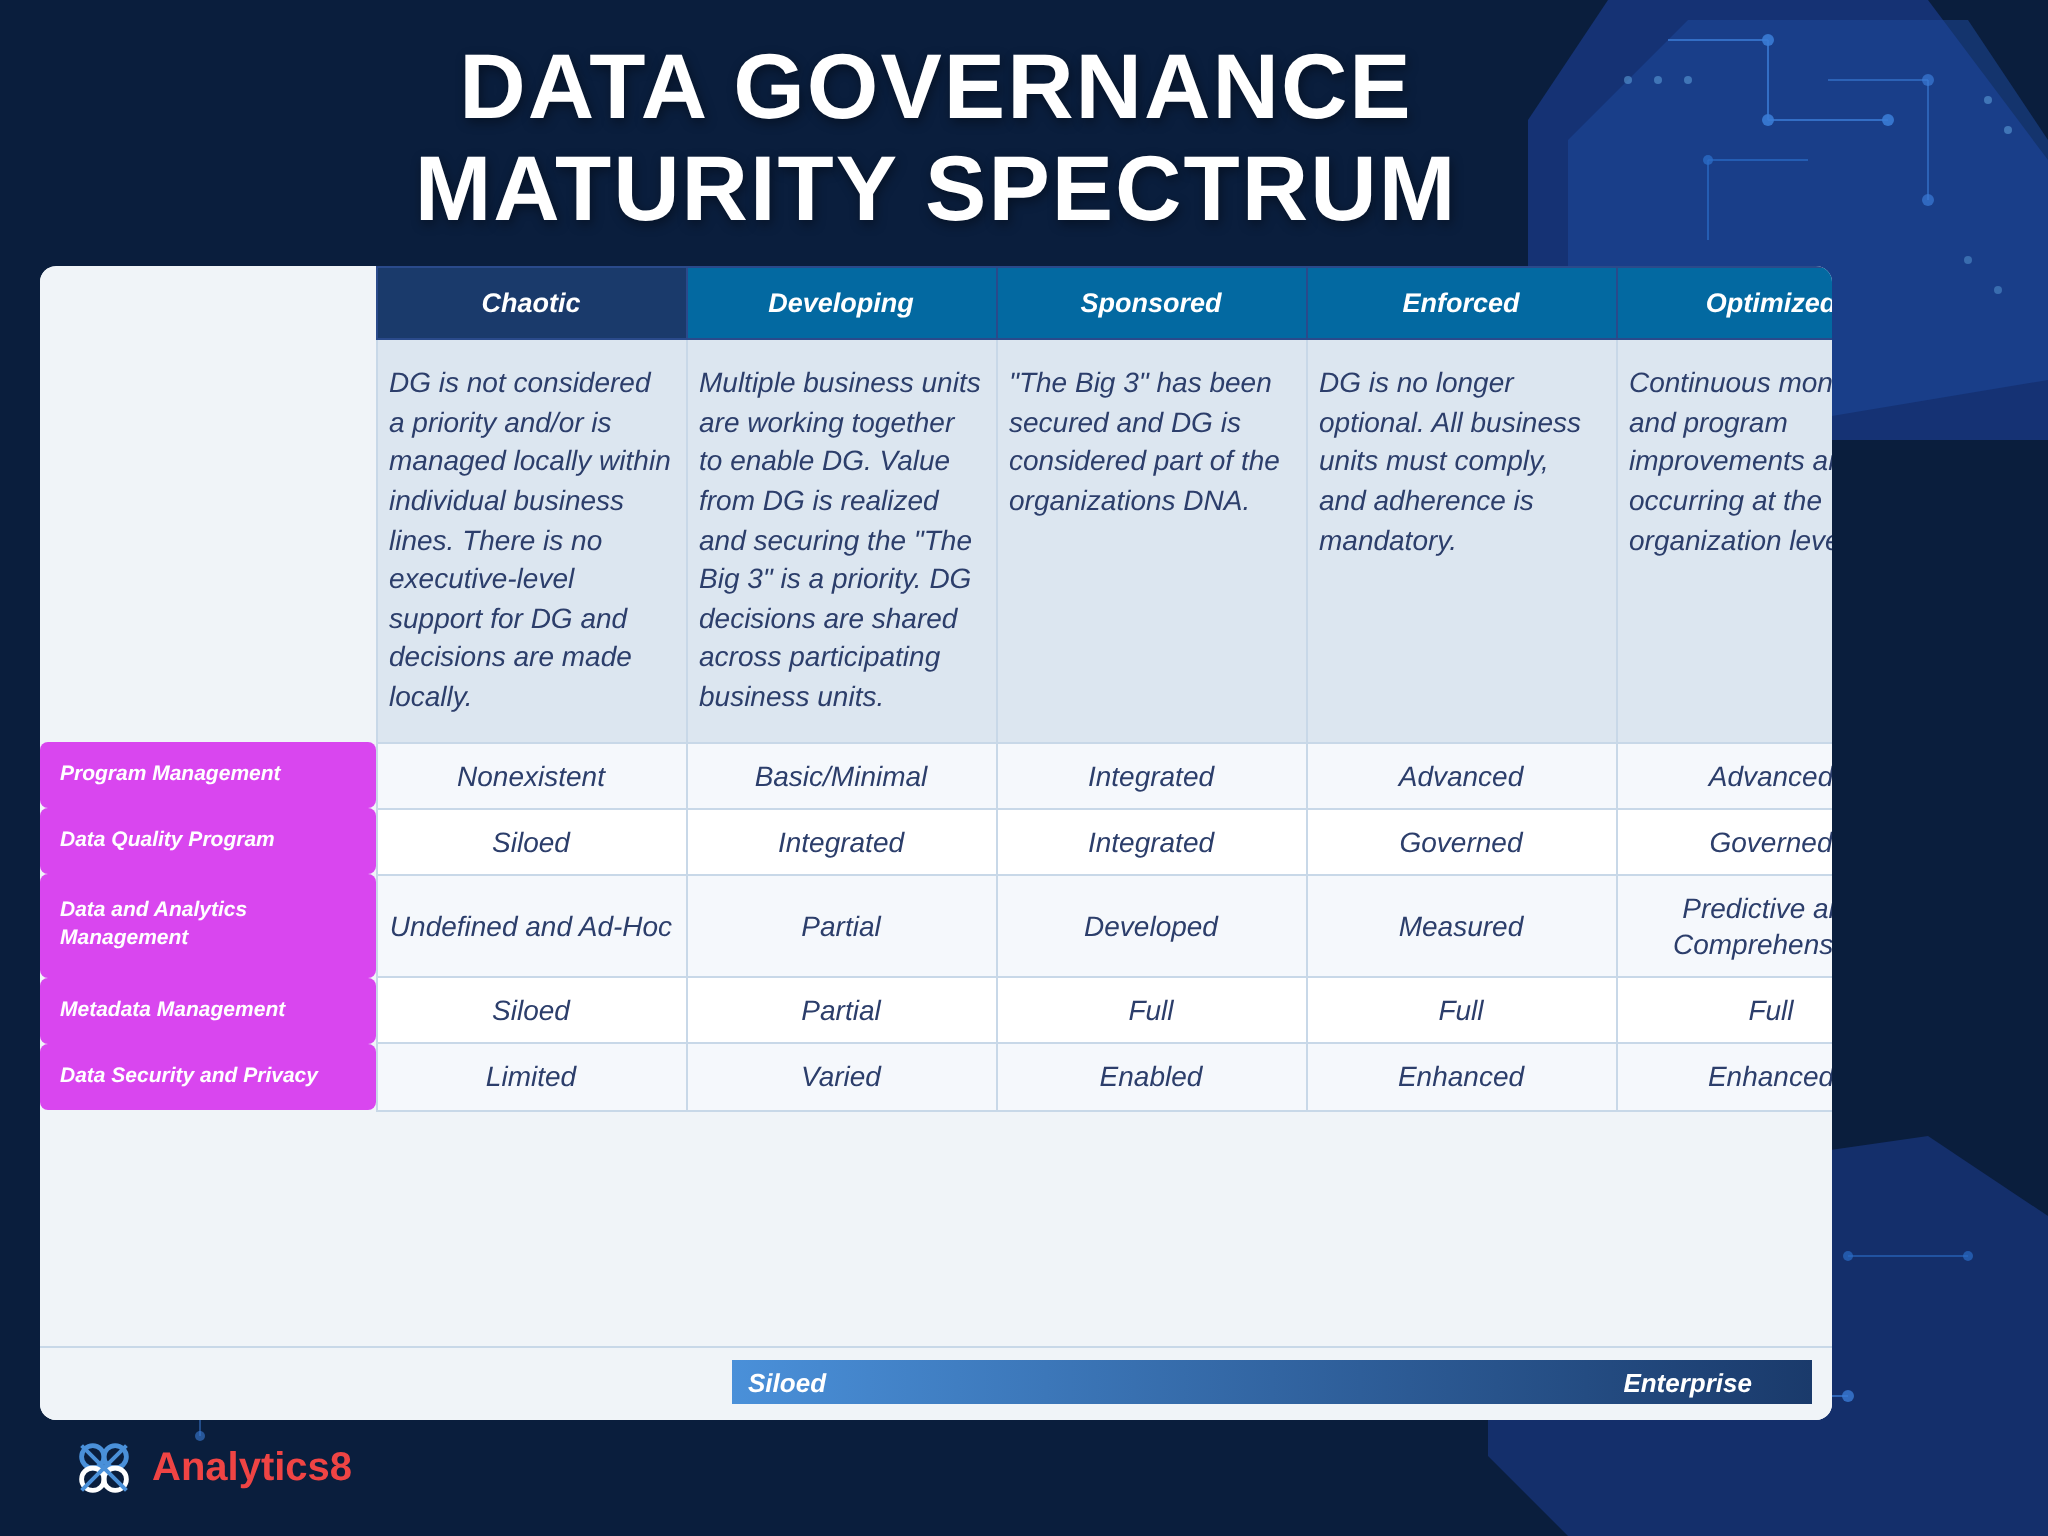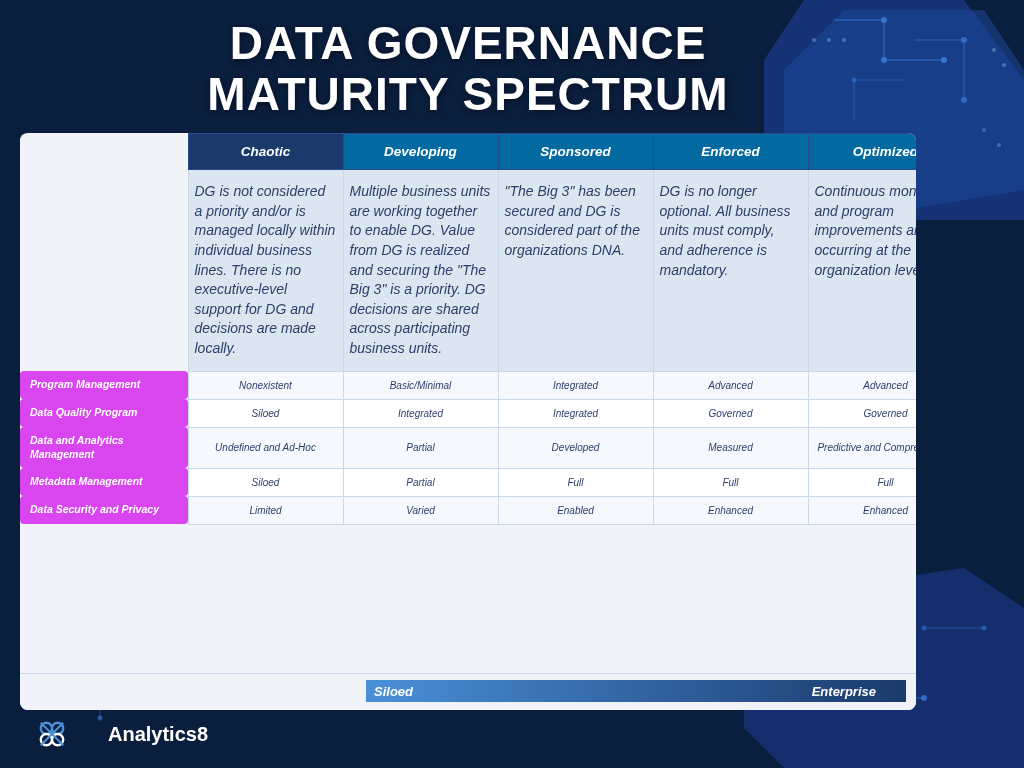--- a/index.html
+++ b/index.html
@@ -138,21 +138,21 @@
       line-height: 1.4;
     }
 
     .desc-row td.col-label-desc {
       background: #f0f4f8;
       border: none;
     }
 
     
     .data-row td {
-      font-size: 10px;
+      font-size: 14px;
       color: #2c3e6b;
       text-align: center;
       vertical-align: middle;
       padding: 7px 4px;
       border: 1px solid #c8d8e8;
       background: #ffffff;
       line-height: 1.3;
     }
 
     .data-row:nth-child(even) td {
@@ -201,22 +201,21 @@
     }
 
     .logo-icon {
       width: 32px;
       height: 32px;
     }
 
     .logo-text {
       font-size: 20px;
       font-weight: 700;
-      color: #ffffff;
-      margin-left: 32px;
+      color: #ef4444;
     }
   </style>
 </head>
 <body>
 
 <div class="bg-overlay"></div>
 
 <svg class="bg-deco-top-right" viewBox="0 0 340 220" xmlns="http://www.w3.org/2000/svg">
 
   <polygon points="120,0 280,0 340,80 340,220 200,220 80,160 80,60" fill="#1a3a8b" opacity="0.7"></polygon>

